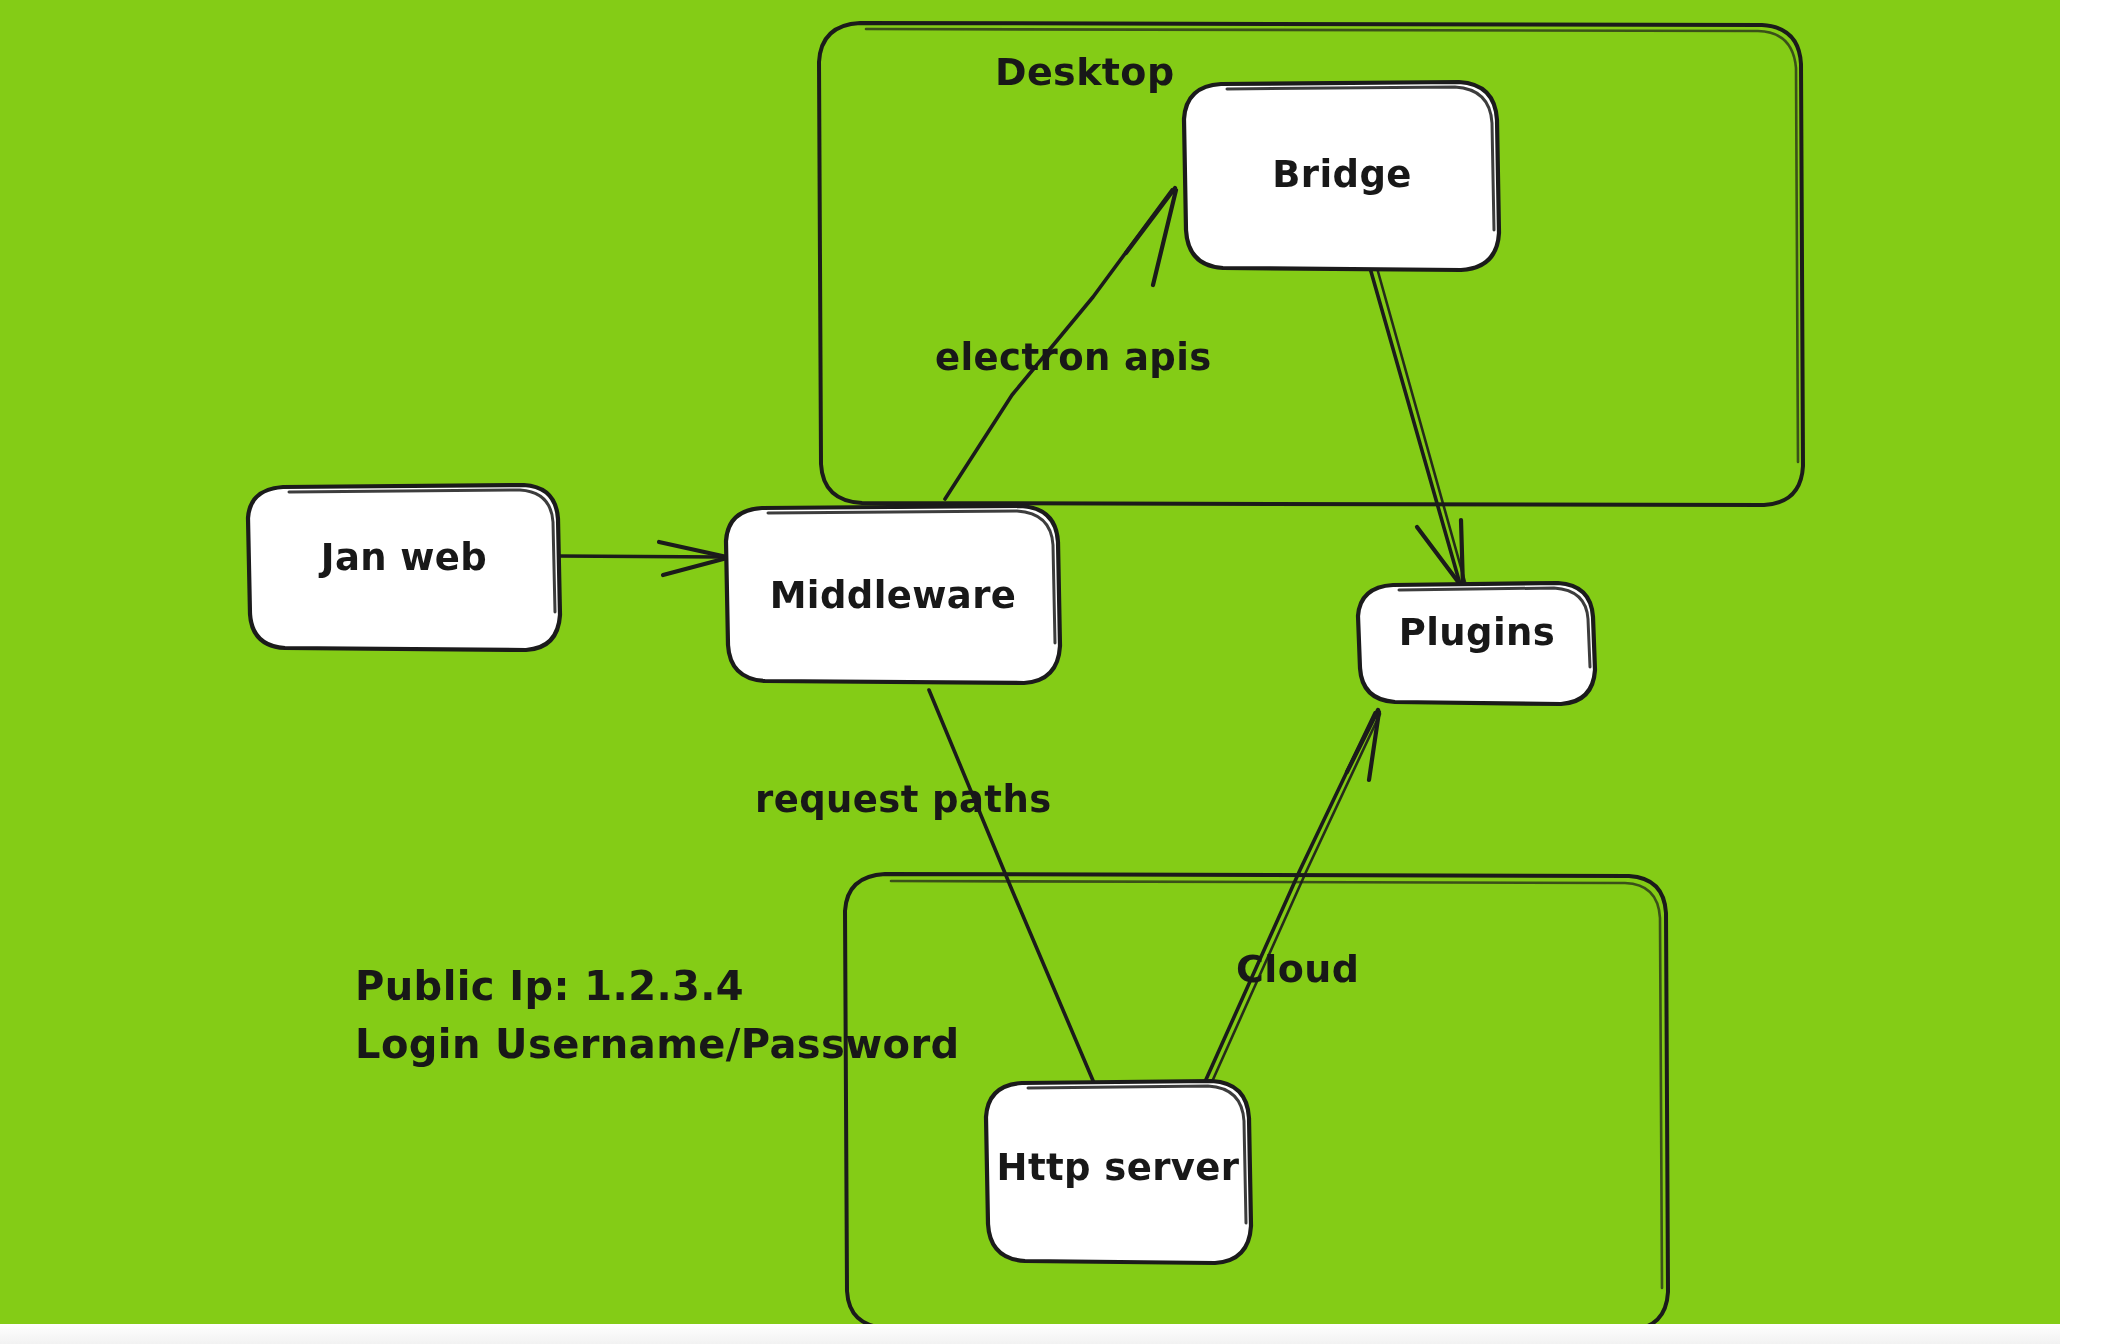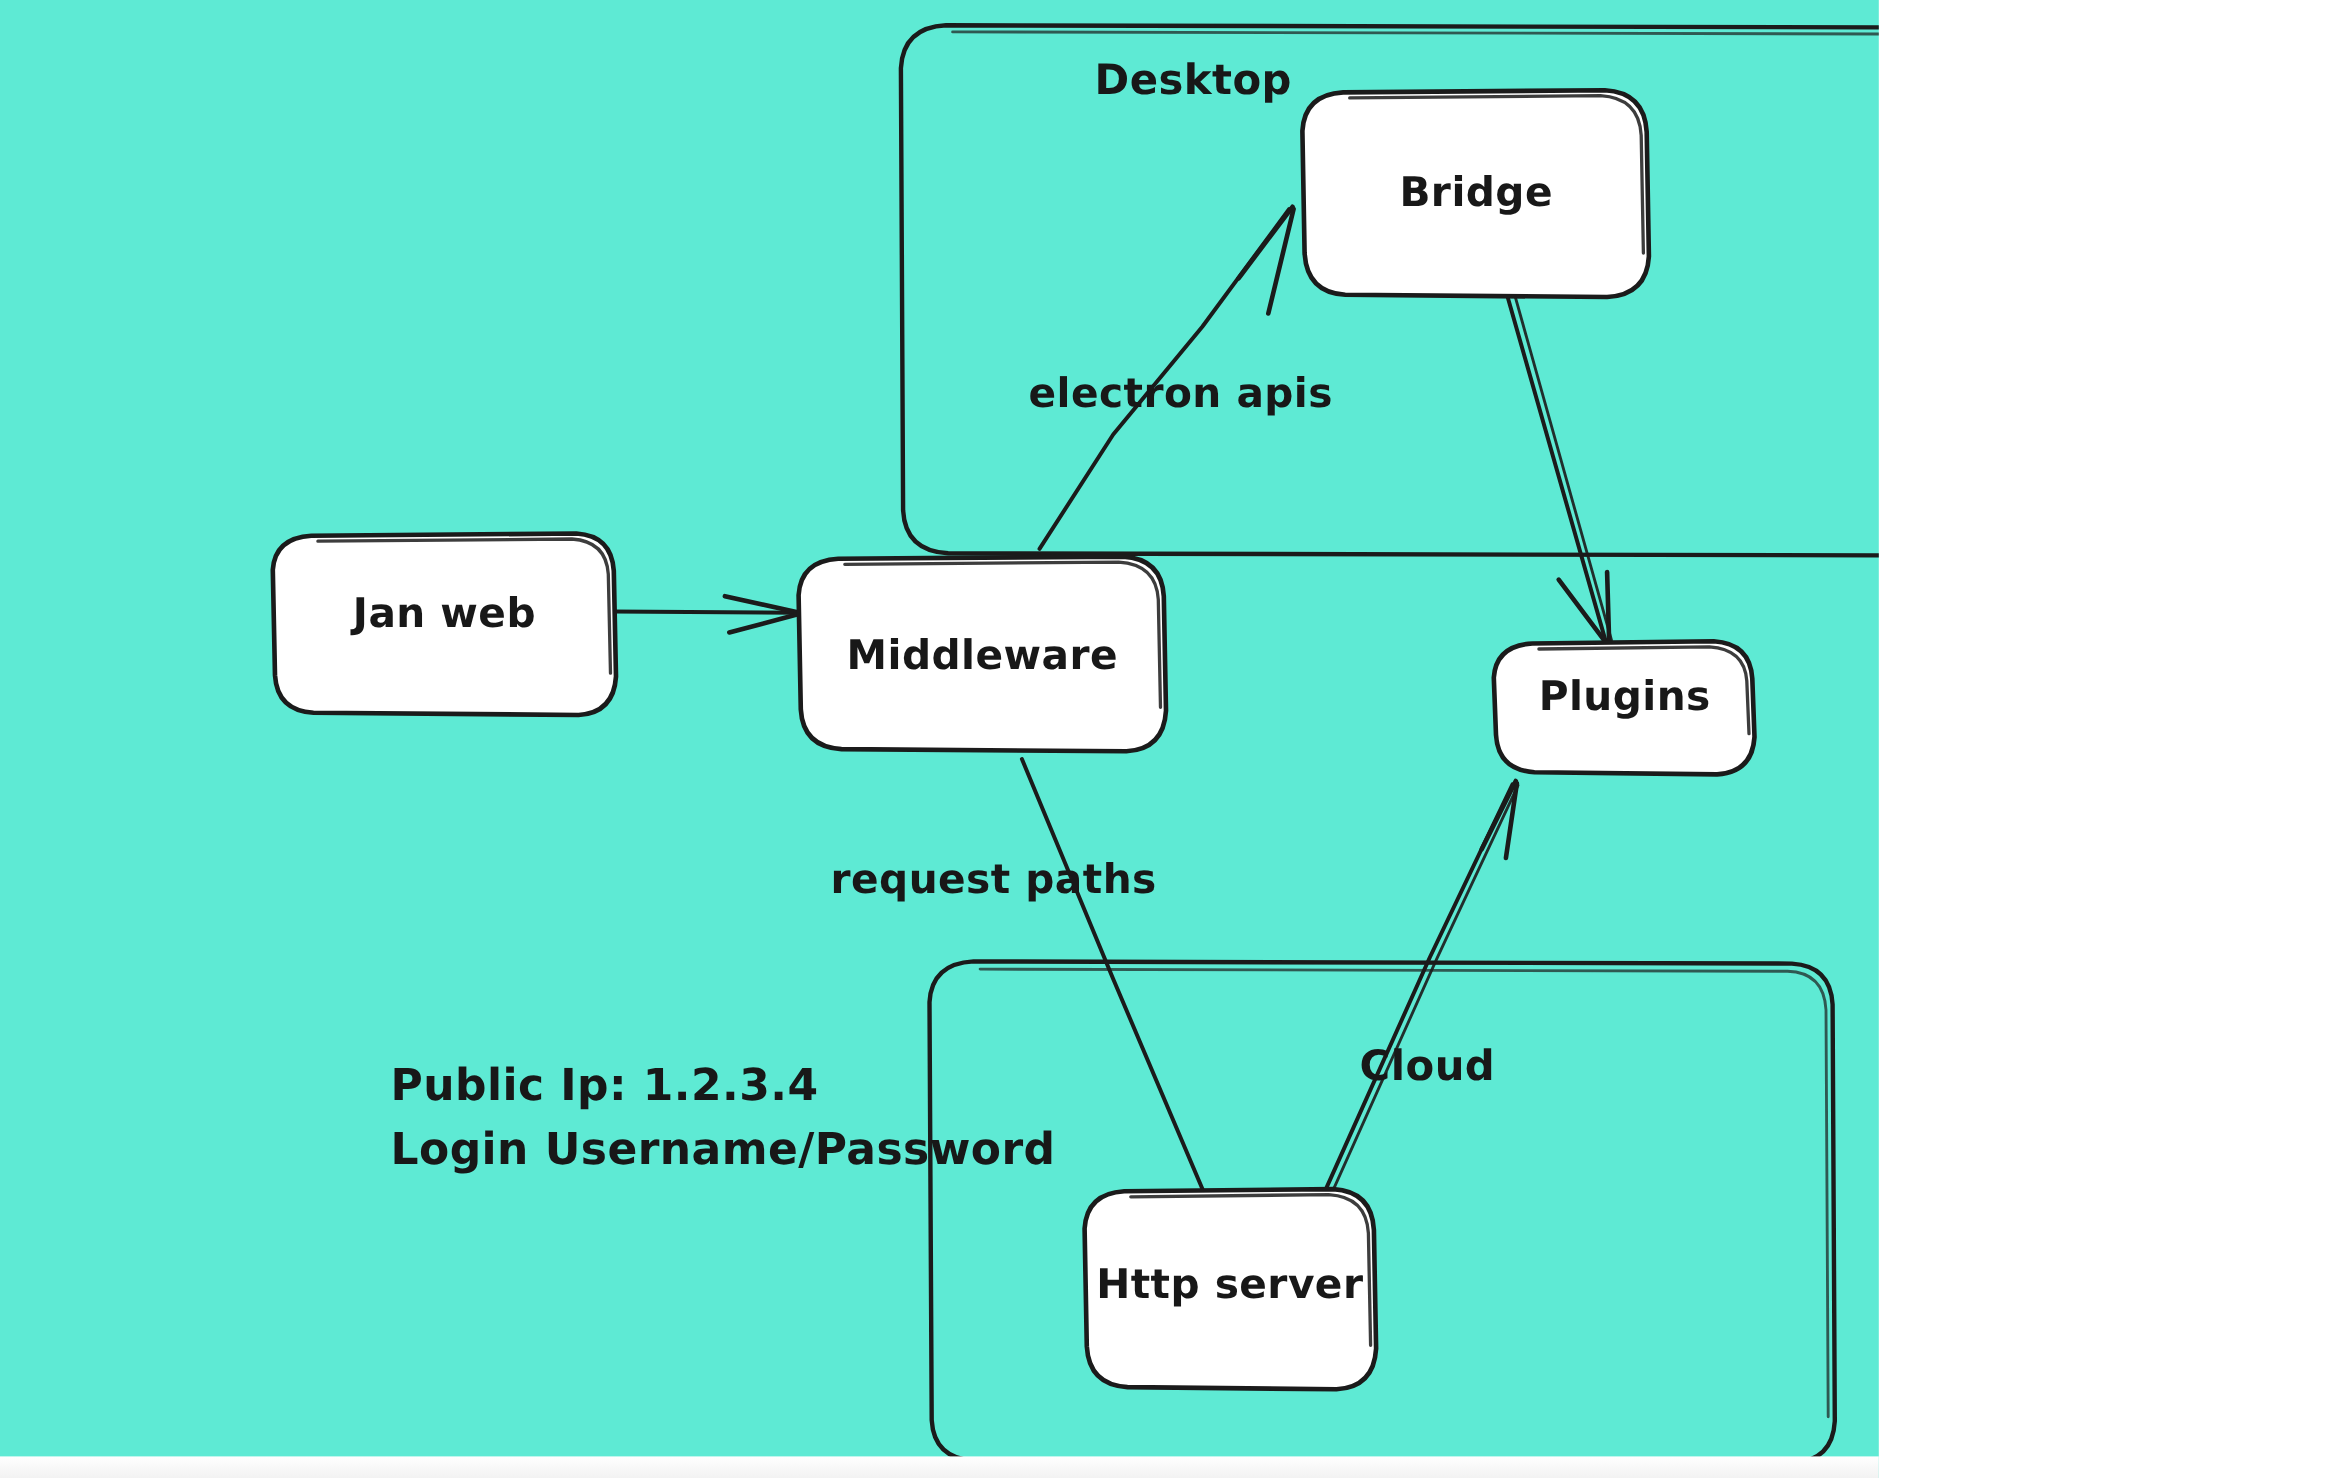--- a/index.html
+++ b/index.html
@@ -2,23 +2,23 @@
 <html><head>
 <meta charset="utf-8">
 <style>
   html, body {
     margin: 0;
     padding: 0;
     background: #ffffff;
   }
   #canvas {
     position: relative;
-    width: 1708px;
+    width: 2060px;
     height: 1344px;
-    background: #5eead4;
+    background: #84cc16;
     overflow: hidden;
     font-family: "DejaVu Sans", sans-serif;
   }
   #bottom-band {
     position: absolute;
     left: 0;
     bottom: 0;
     width: 2124px;
     height: 20px;
     background: linear-gradient(to bottom, #ffffff 0%, #f7f7f7 60%, #f2f2f2 100%);

